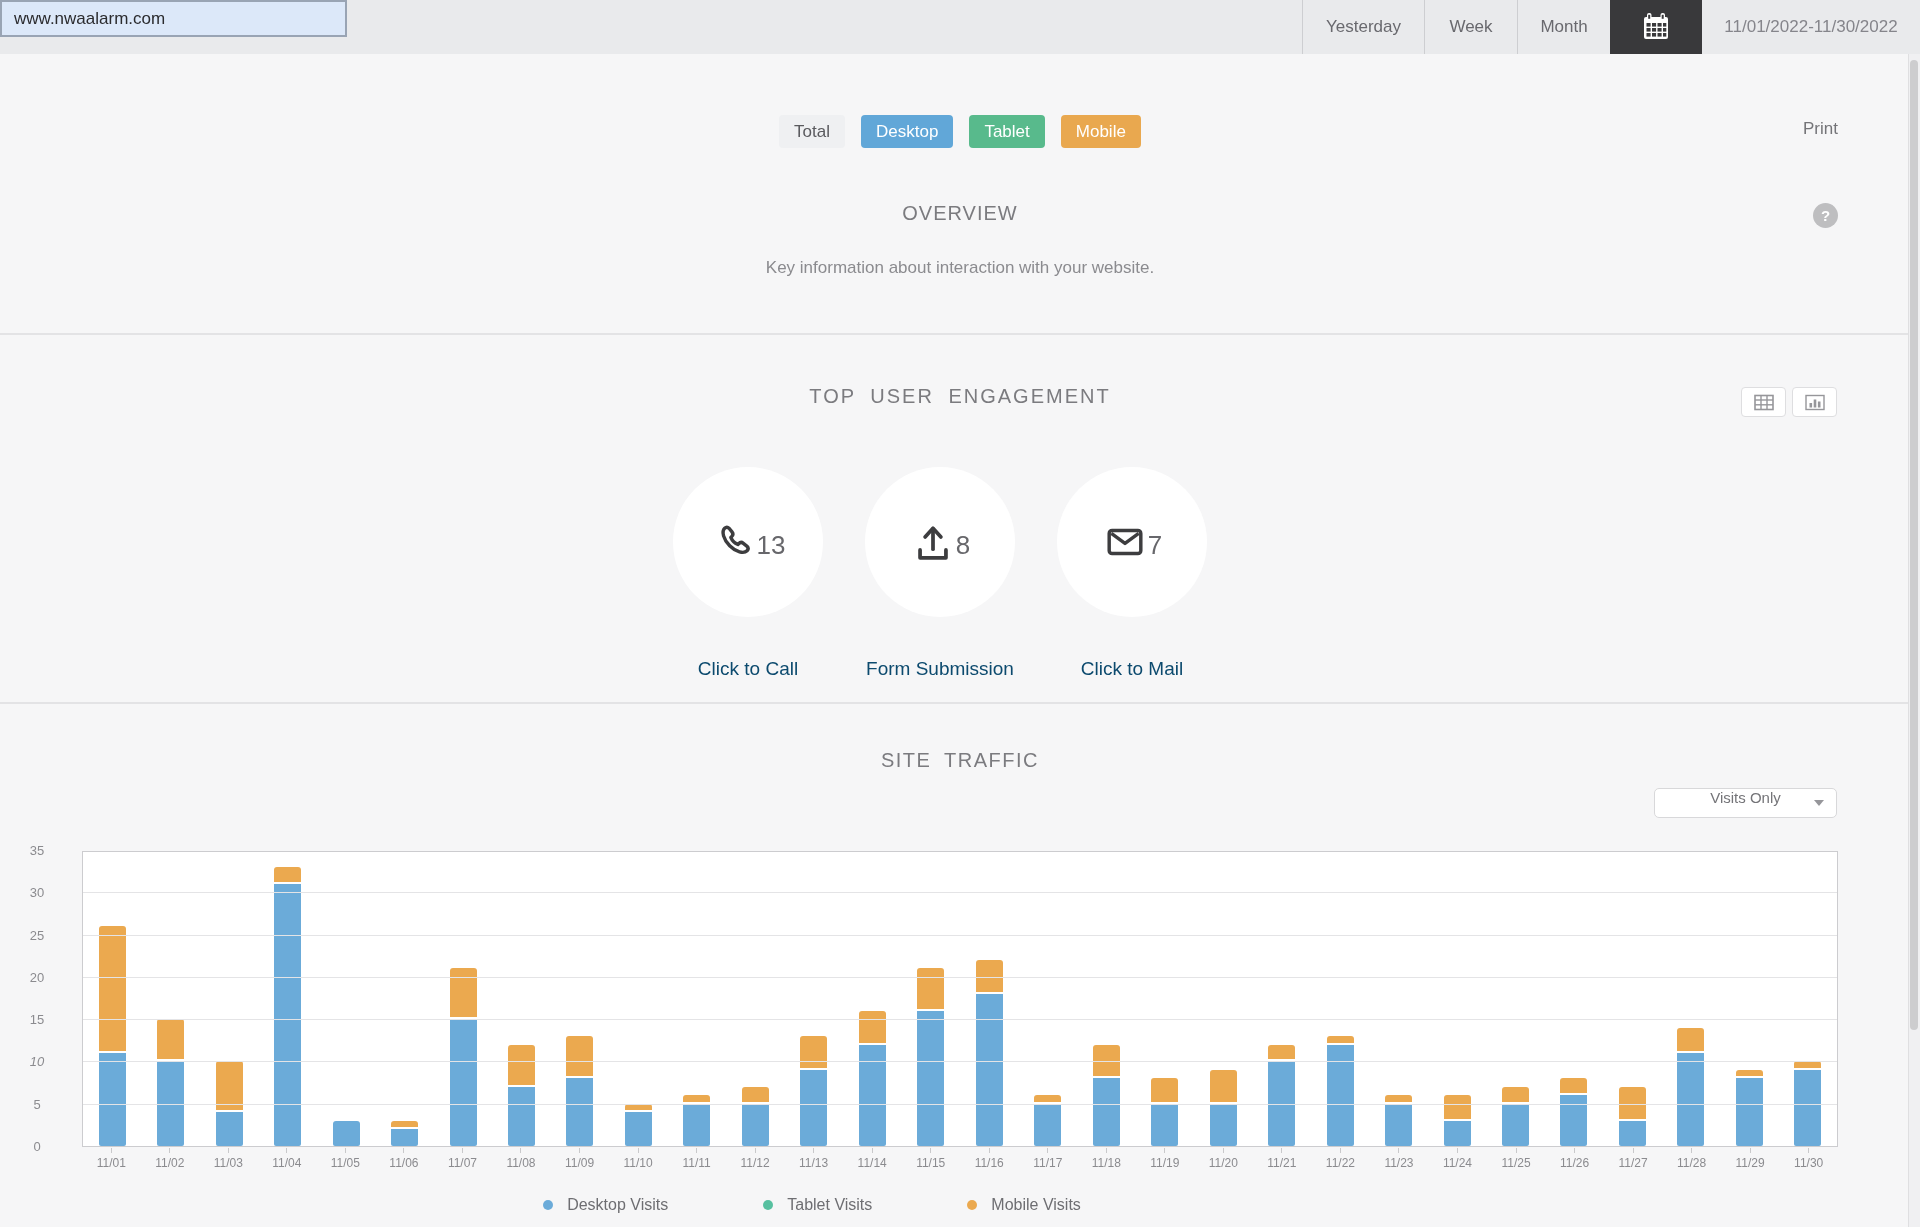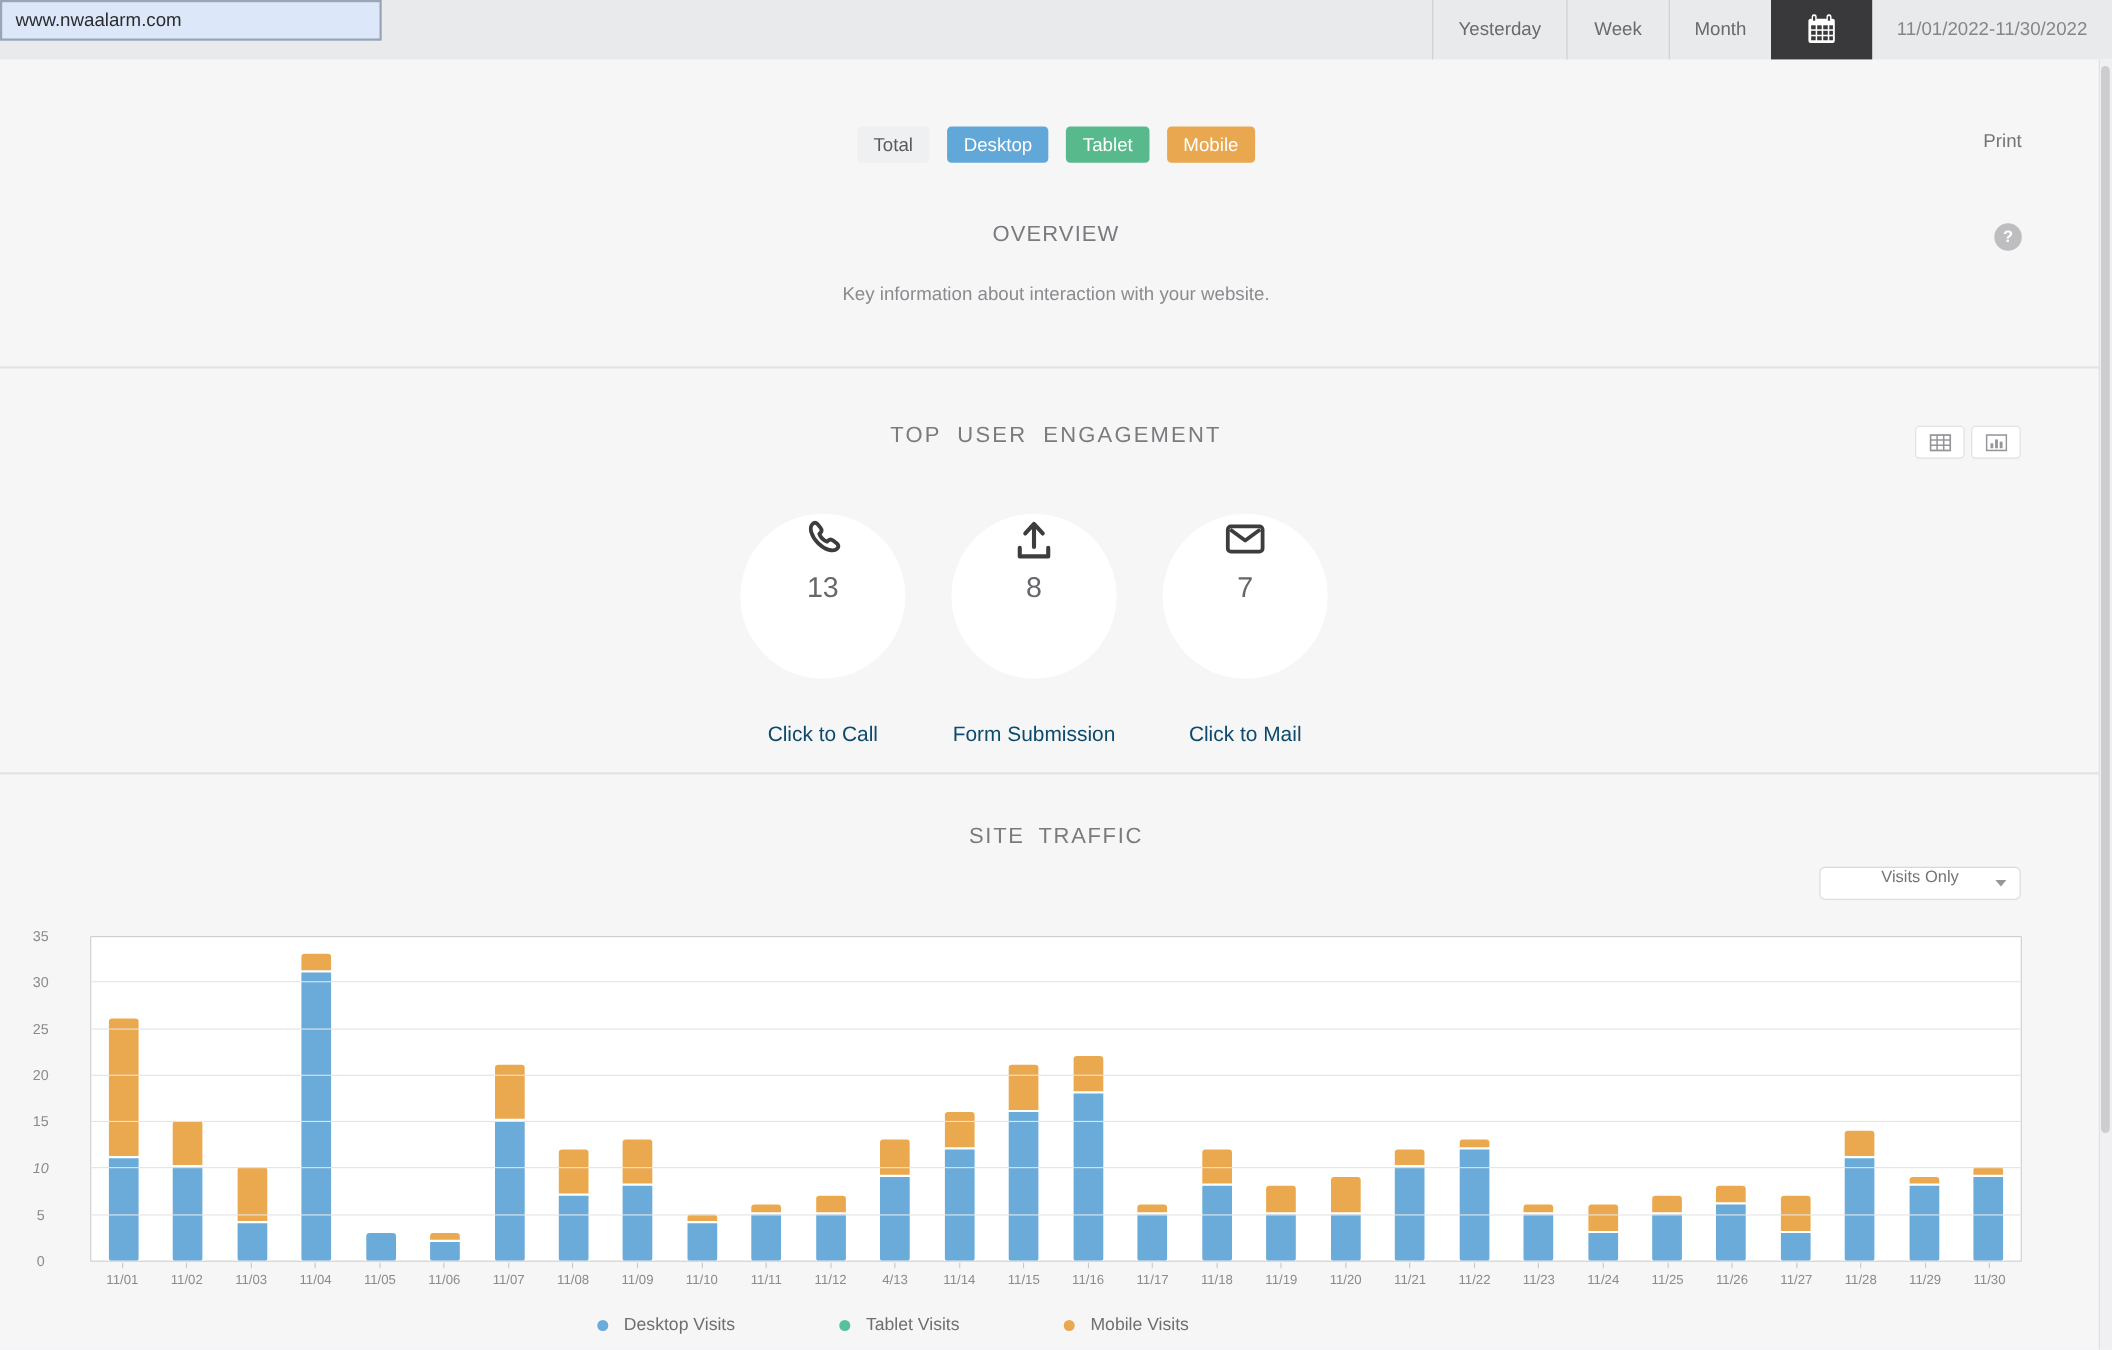--- a/index.html
+++ b/index.html
@@ -39,21 +39,21 @@
 
   
   .eng-title { position:absolute; left:0; top:385px; width:1920px; text-align:center; color:#7b7b7f;
     font-size:20px; letter-spacing:2px; word-spacing:7px; }
   .toggles { position:absolute; right:83px; top:387px; display:flex; gap:6px; }
   .toggle-btn { width:45px; height:30px; background:#ffffff; border:1px solid #dedee0; border-radius:4px;
     display:flex; align-items:center; justify-content:center; cursor:pointer; }
   .cards { position:absolute; left:673px; top:467px; display:flex; gap:42px; }
   .card { width:150px; display:flex; flex-direction:column; align-items:center; }
   .circle { width:150px; height:150px; border-radius:50%; background:#ffffff; display:flex;
-    flex-direction:column; align-items:center; }
+    align-items:center; justify-content:center; }
   .card-value { color:#67676b; font-size:26px; margin-top:6px; }
   .card-label { margin-top:41px; color:#0c4a6e; font-size:19px; white-space:nowrap; }
 
   
   .st-title { position:absolute; left:0; top:749px; width:1920px; text-align:center; color:#7b7b7f;
     font-size:20px; letter-spacing:1.5px; word-spacing:6px; }
   .dropdown { position:absolute; left:1654px; top:788px; width:183px; height:30px; background:#ffffff;
     border:1px solid #d8d8da; border-radius:5px; display:flex; align-items:flex-start; justify-content:center;
     color:#747478; font-size:15px; cursor:pointer; }
   .dropdown .chev { position:absolute; right:12px; top:11px; width:0; height:0;
@@ -456,21 +456,21 @@
       <div class="xslot">
         <div class="xtick"></div>
         <div class="xlab">11/11</div>
       </div>
       <div class="xslot">
         <div class="xtick"></div>
         <div class="xlab">11/12</div>
       </div>
       <div class="xslot">
         <div class="xtick"></div>
-        <div class="xlab">4/13</div>
+        <div class="xlab">11/13</div>
       </div>
       <div class="xslot">
         <div class="xtick"></div>
         <div class="xlab">11/14</div>
       </div>
       <div class="xslot">
         <div class="xtick"></div>
         <div class="xlab">11/15</div>
       </div>
       <div class="xslot">

